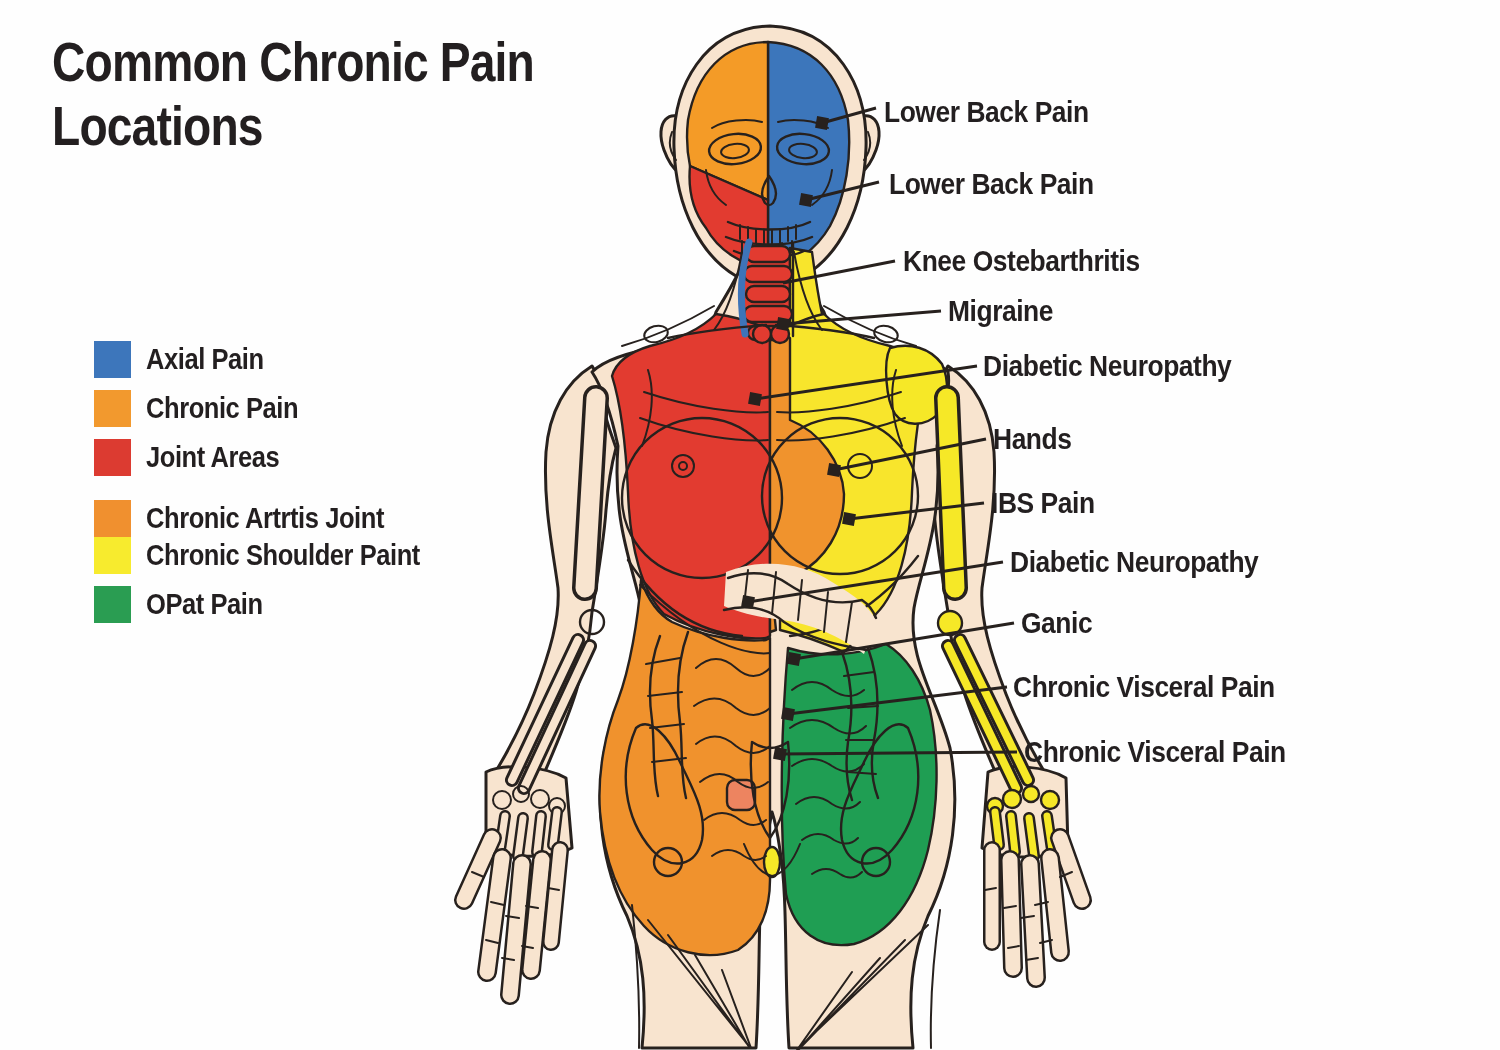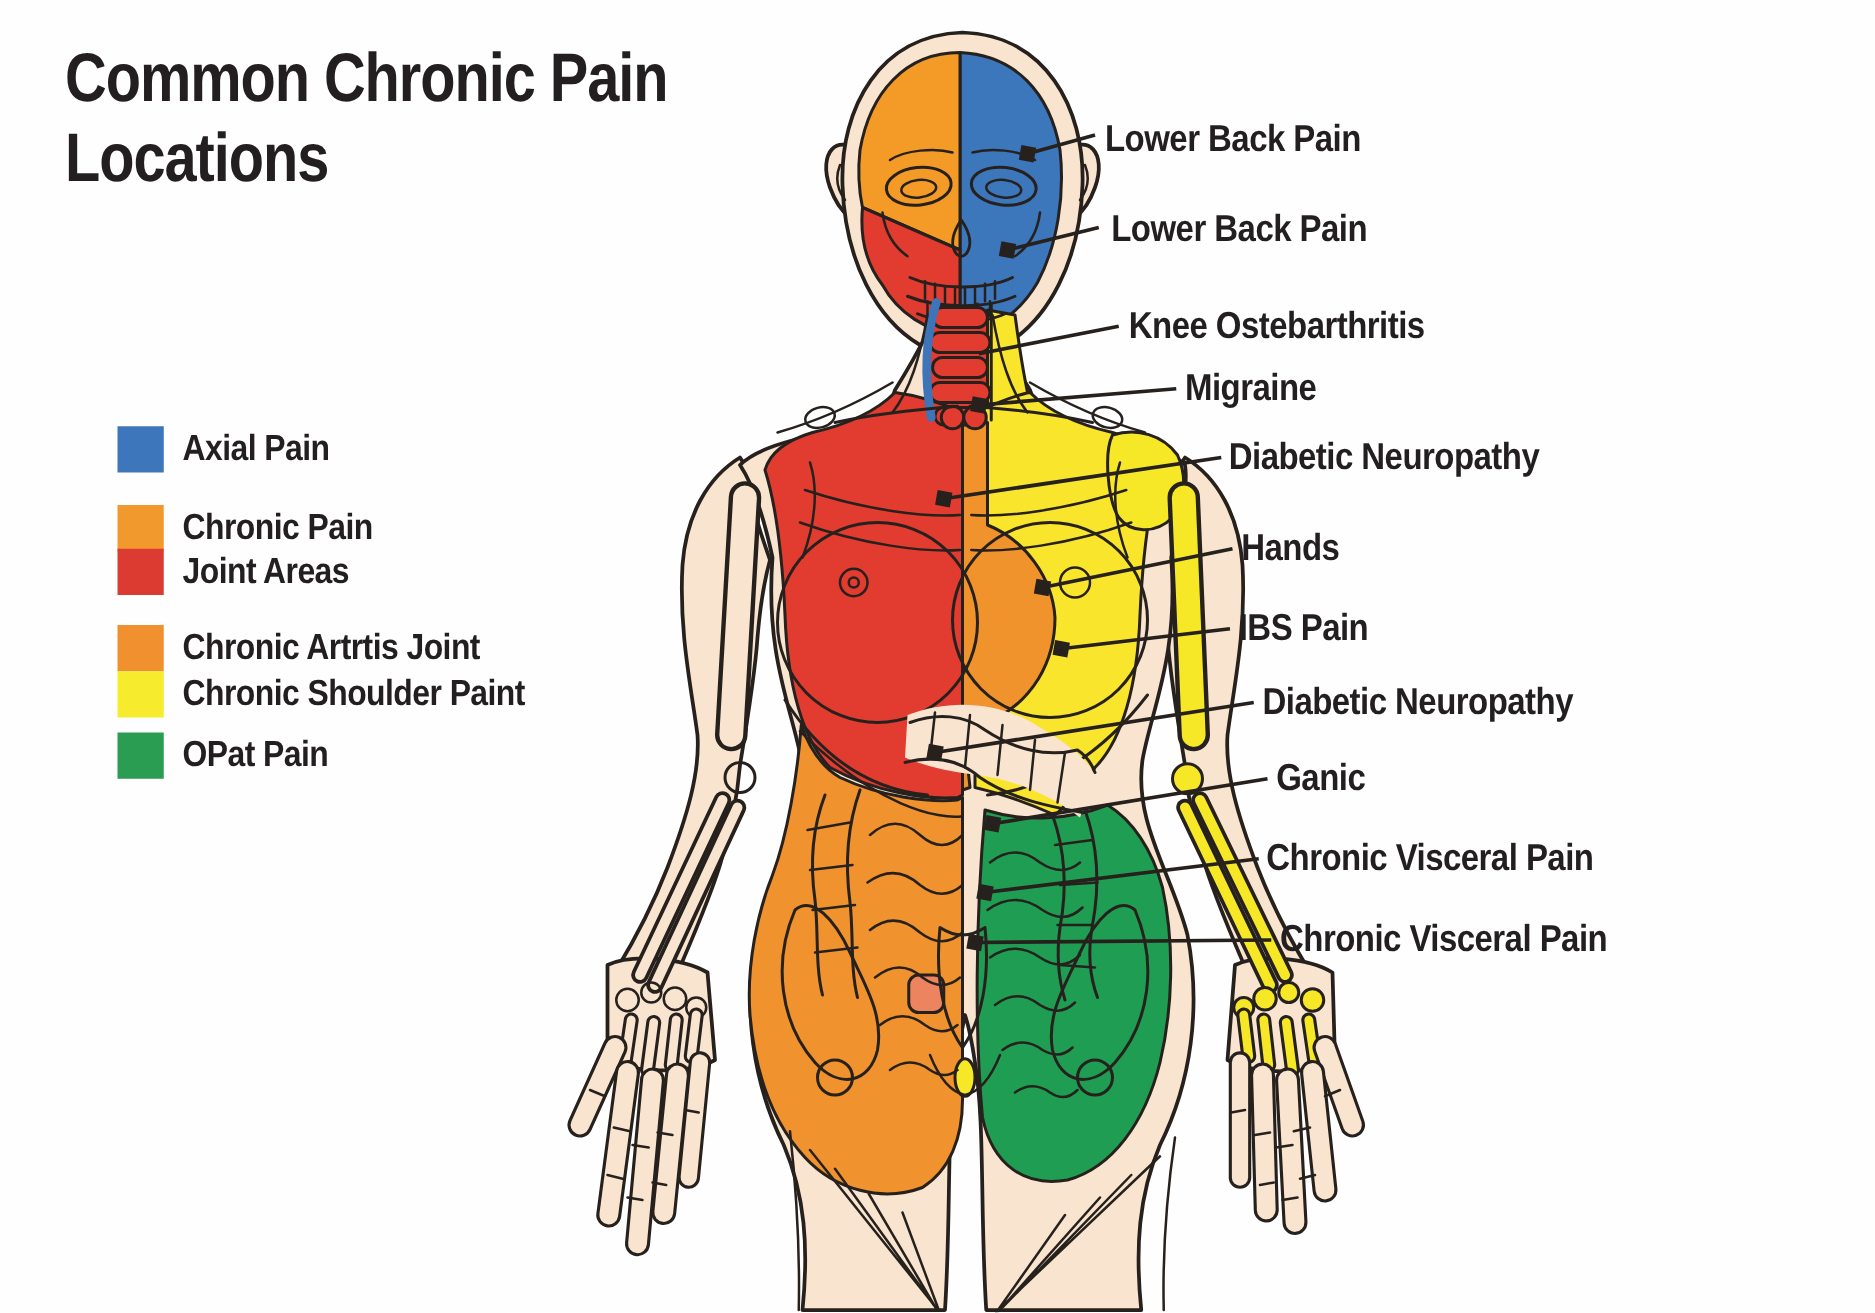--- a/index.html
+++ b/index.html
@@ -257,21 +257,21 @@
   <div class="title">
     <div>Common Chronic Pain</div>
     <div>Locations</div>
   </div>
 
   <div class="legend">
     <div class="legend-row" style="top:0px">
       <div class="swatch" style="background: rgb(61, 118, 187);"></div>
       <div class="legend-label">Axial Pain</div>
     </div>
-    <div class="legend-row" style="top:63px">
+    <div class="legend-row" style="top:49px">
       <div class="swatch" style="background: rgb(242, 153, 46);"></div>
       <div class="legend-label">Chronic Pain</div>
     </div>
     <div class="legend-row" style="top:98px">
       <div class="swatch" style="background: rgb(220, 59, 49);"></div>
       <div class="legend-label">Joint Areas</div>
     </div>
     <div class="legend-row" style="top:159px">
       <div class="swatch" style="background: rgb(240, 144, 47);"></div>
       <div class="legend-label">Chronic Artrtis Joint</div>

